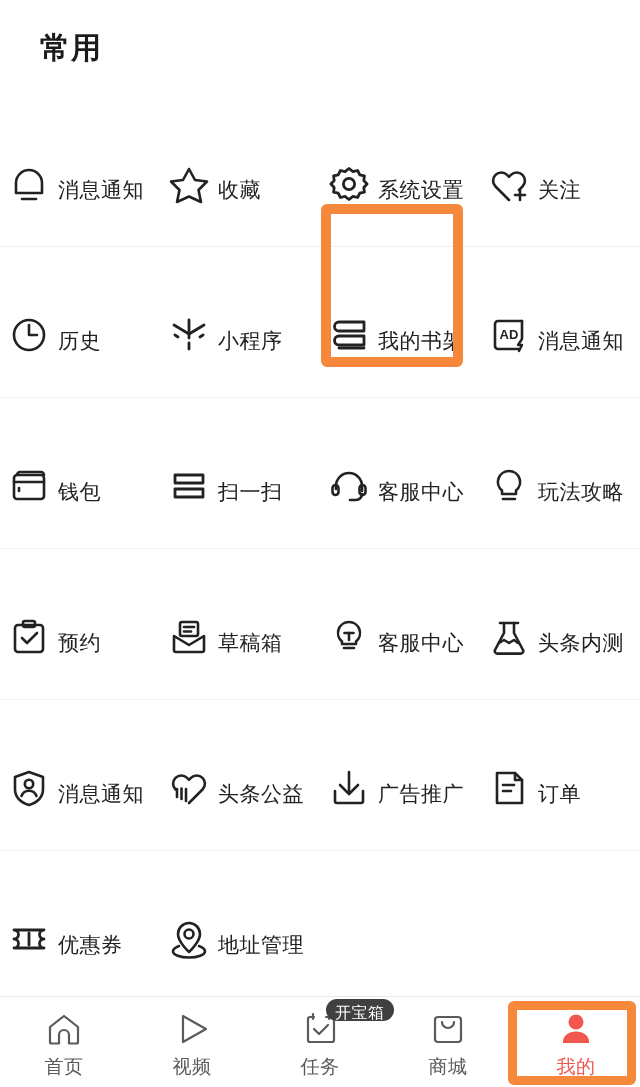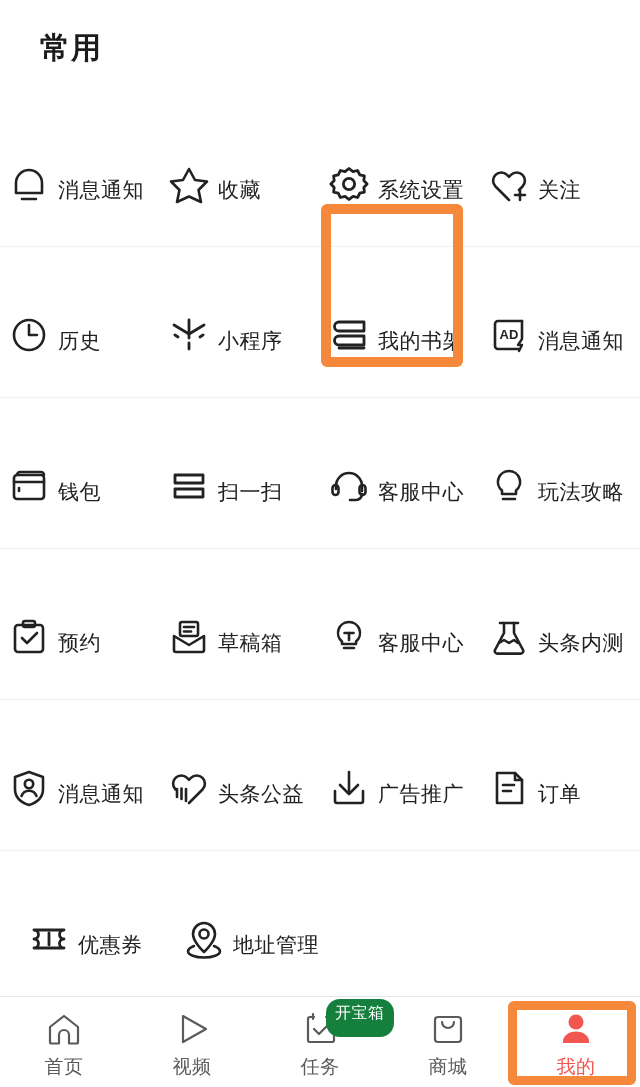--- a/index.html
+++ b/index.html
@@ -34,21 +34,21 @@
   
   .grid-wrap {
     position: relative;
     height: 896px;
   }
   .grid-row {
     display: flex;
     height: 150px;
     border-bottom: 1px solid #f1f1f1;
   }
-  .grid-row.last { border-bottom: 6px solid #f97316; margin-left: 20px; }
+  .grid-row.last { border-bottom: 6px solid #f97316; }
   .grid-cell {
     width: 160px;
     display: flex;
     align-items: center;
     justify-content: flex-start;
     padding-top: 26px;
     box-sizing: border-box;
     position: relative;
   }
   .grid-cell.empty { visibility: hidden; }
@@ -116,25 +116,25 @@
     color: #5a5a5a;
     letter-spacing: 0.5px;
     text-align: right;
   }
   .nav-item.active .nav-label { color: #f1564f; }
   .nav-badge {
     position: absolute;
     top: 2px;
     left: 50%;
     margin-left: 6px;
-    background: #15803d;
+    background: #404040;
     color: #ffffff;
     font-size: 16px;
     line-height: 1;
-    padding: 6px 9px 16px 9px;
+    padding: 6px 9px 0 9px;
     border-radius: 14px;
     white-space: nowrap;
     letter-spacing: 0.5px;
   }
   .nav-highlight {
     position: absolute;
     right: 4px;
     bottom: 2px;
     width: 128px;
     height: 84px;

